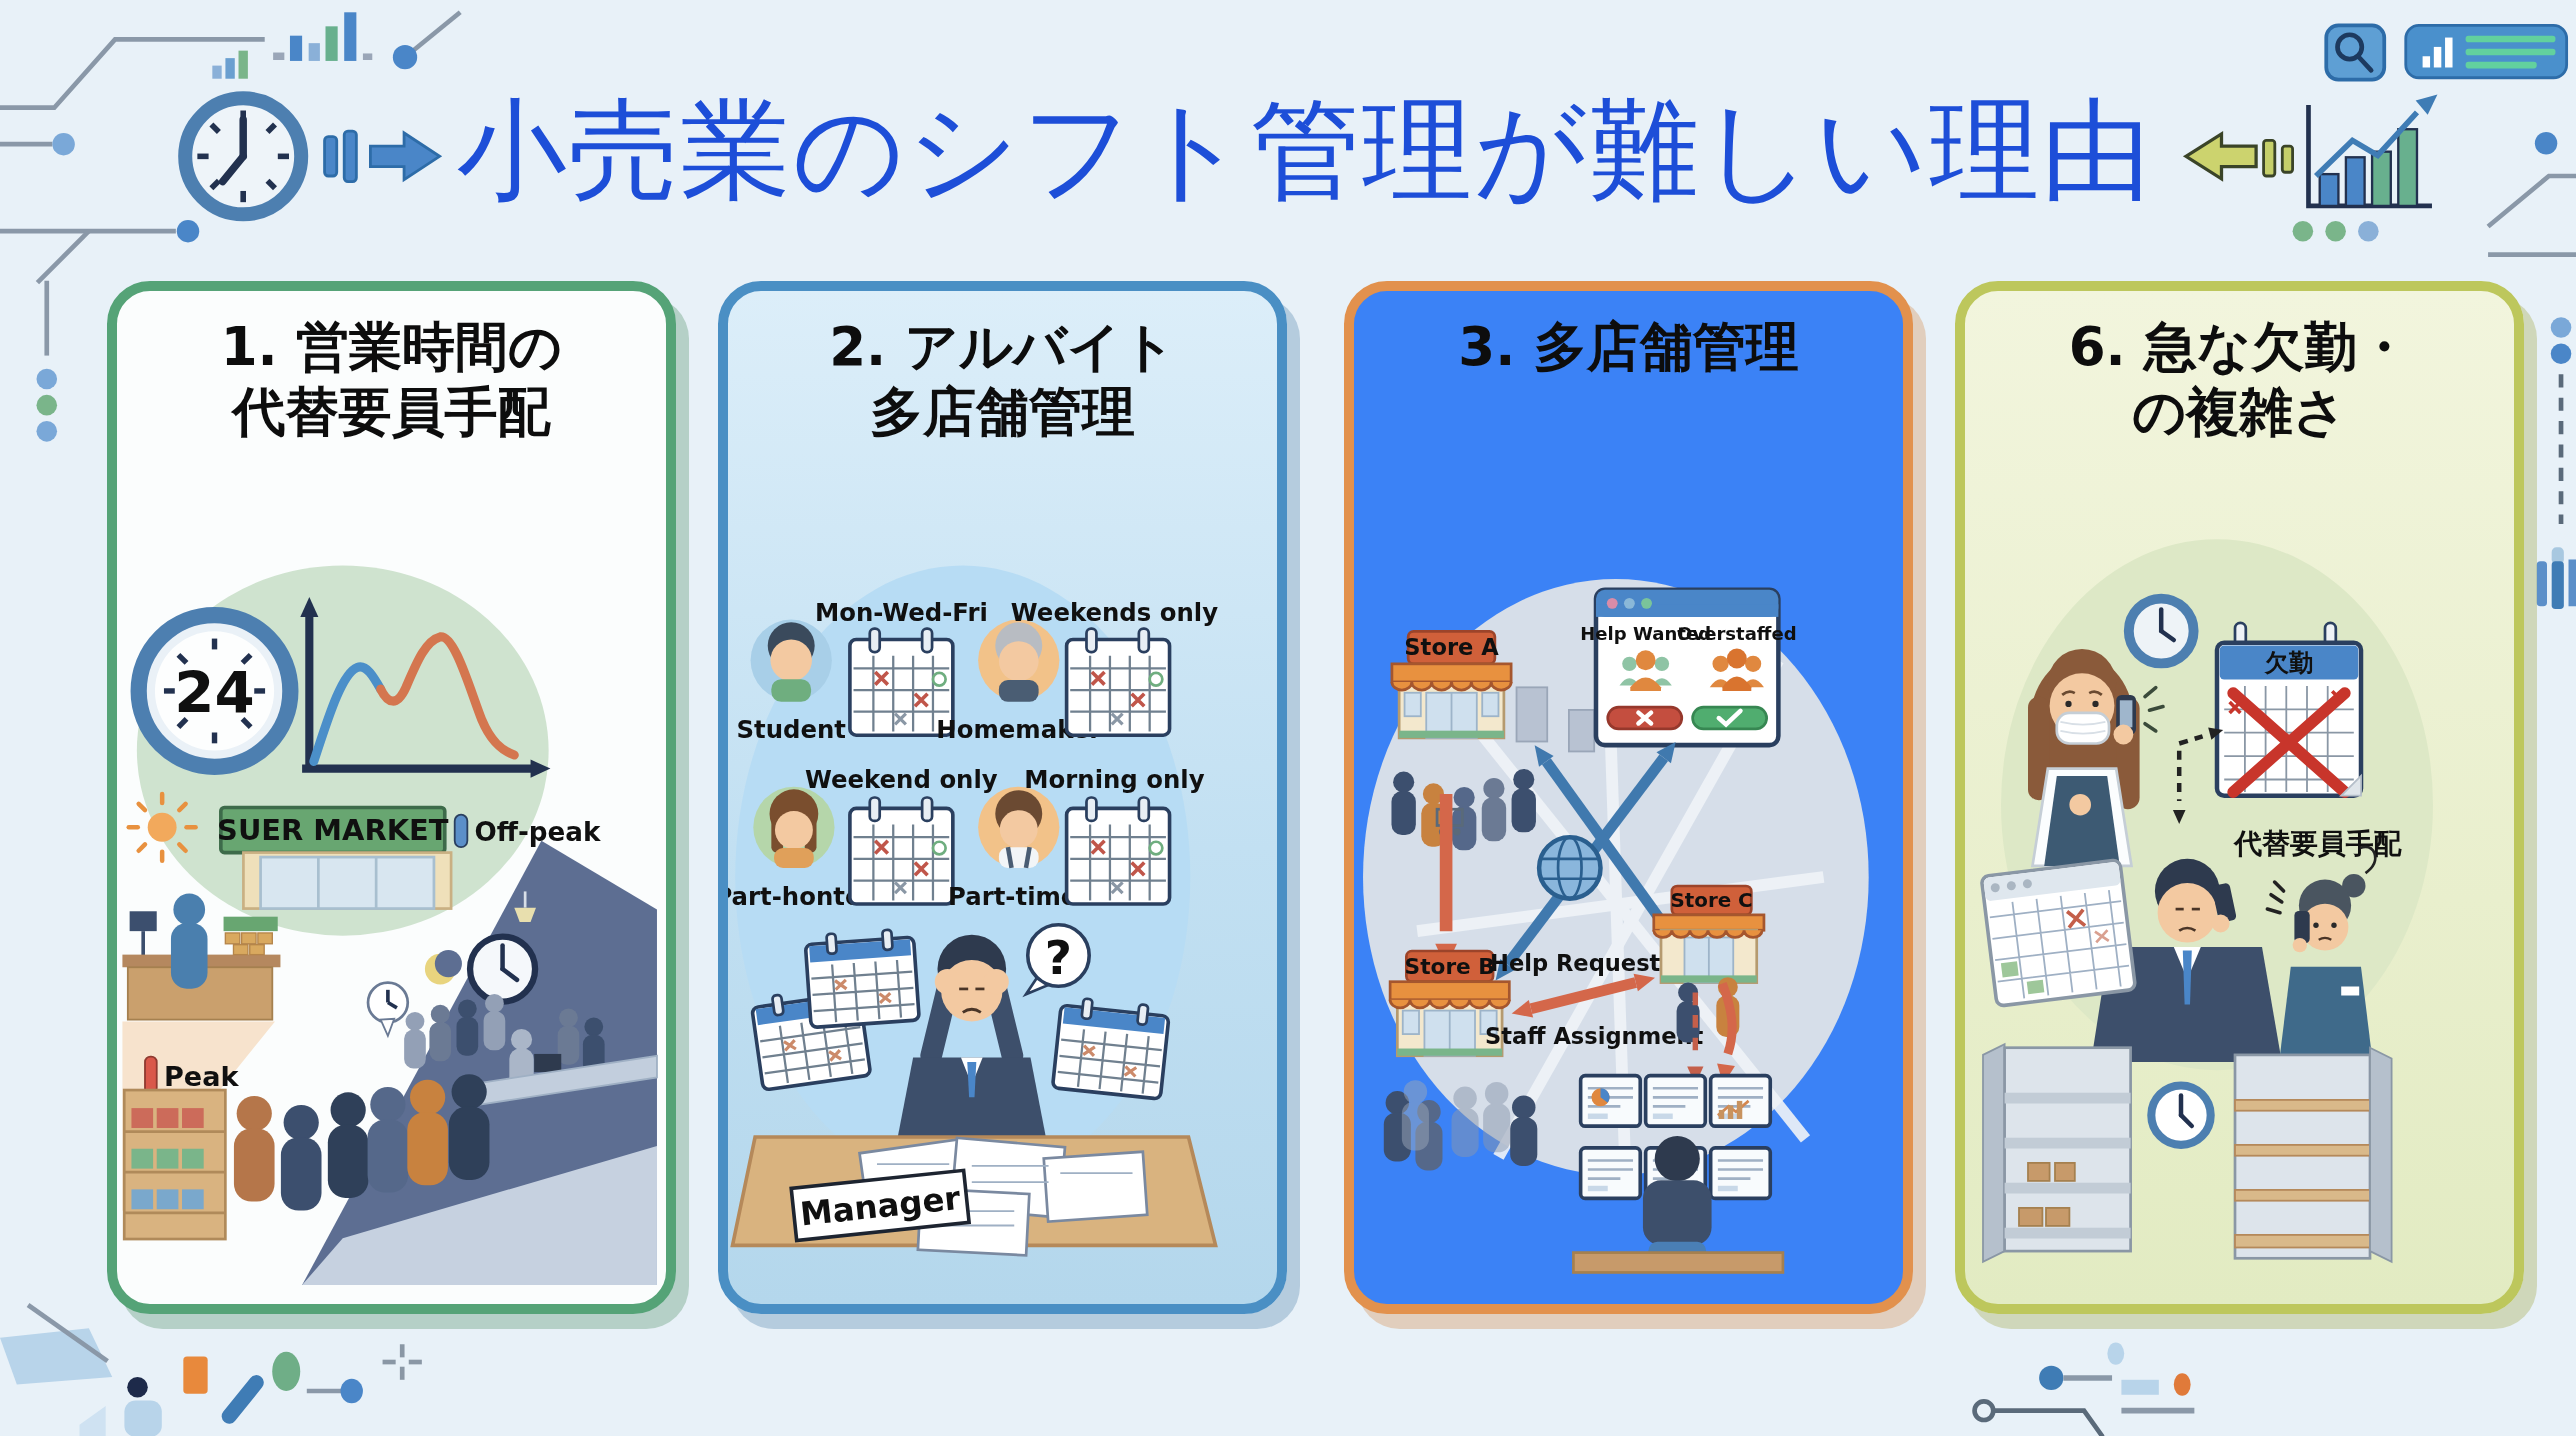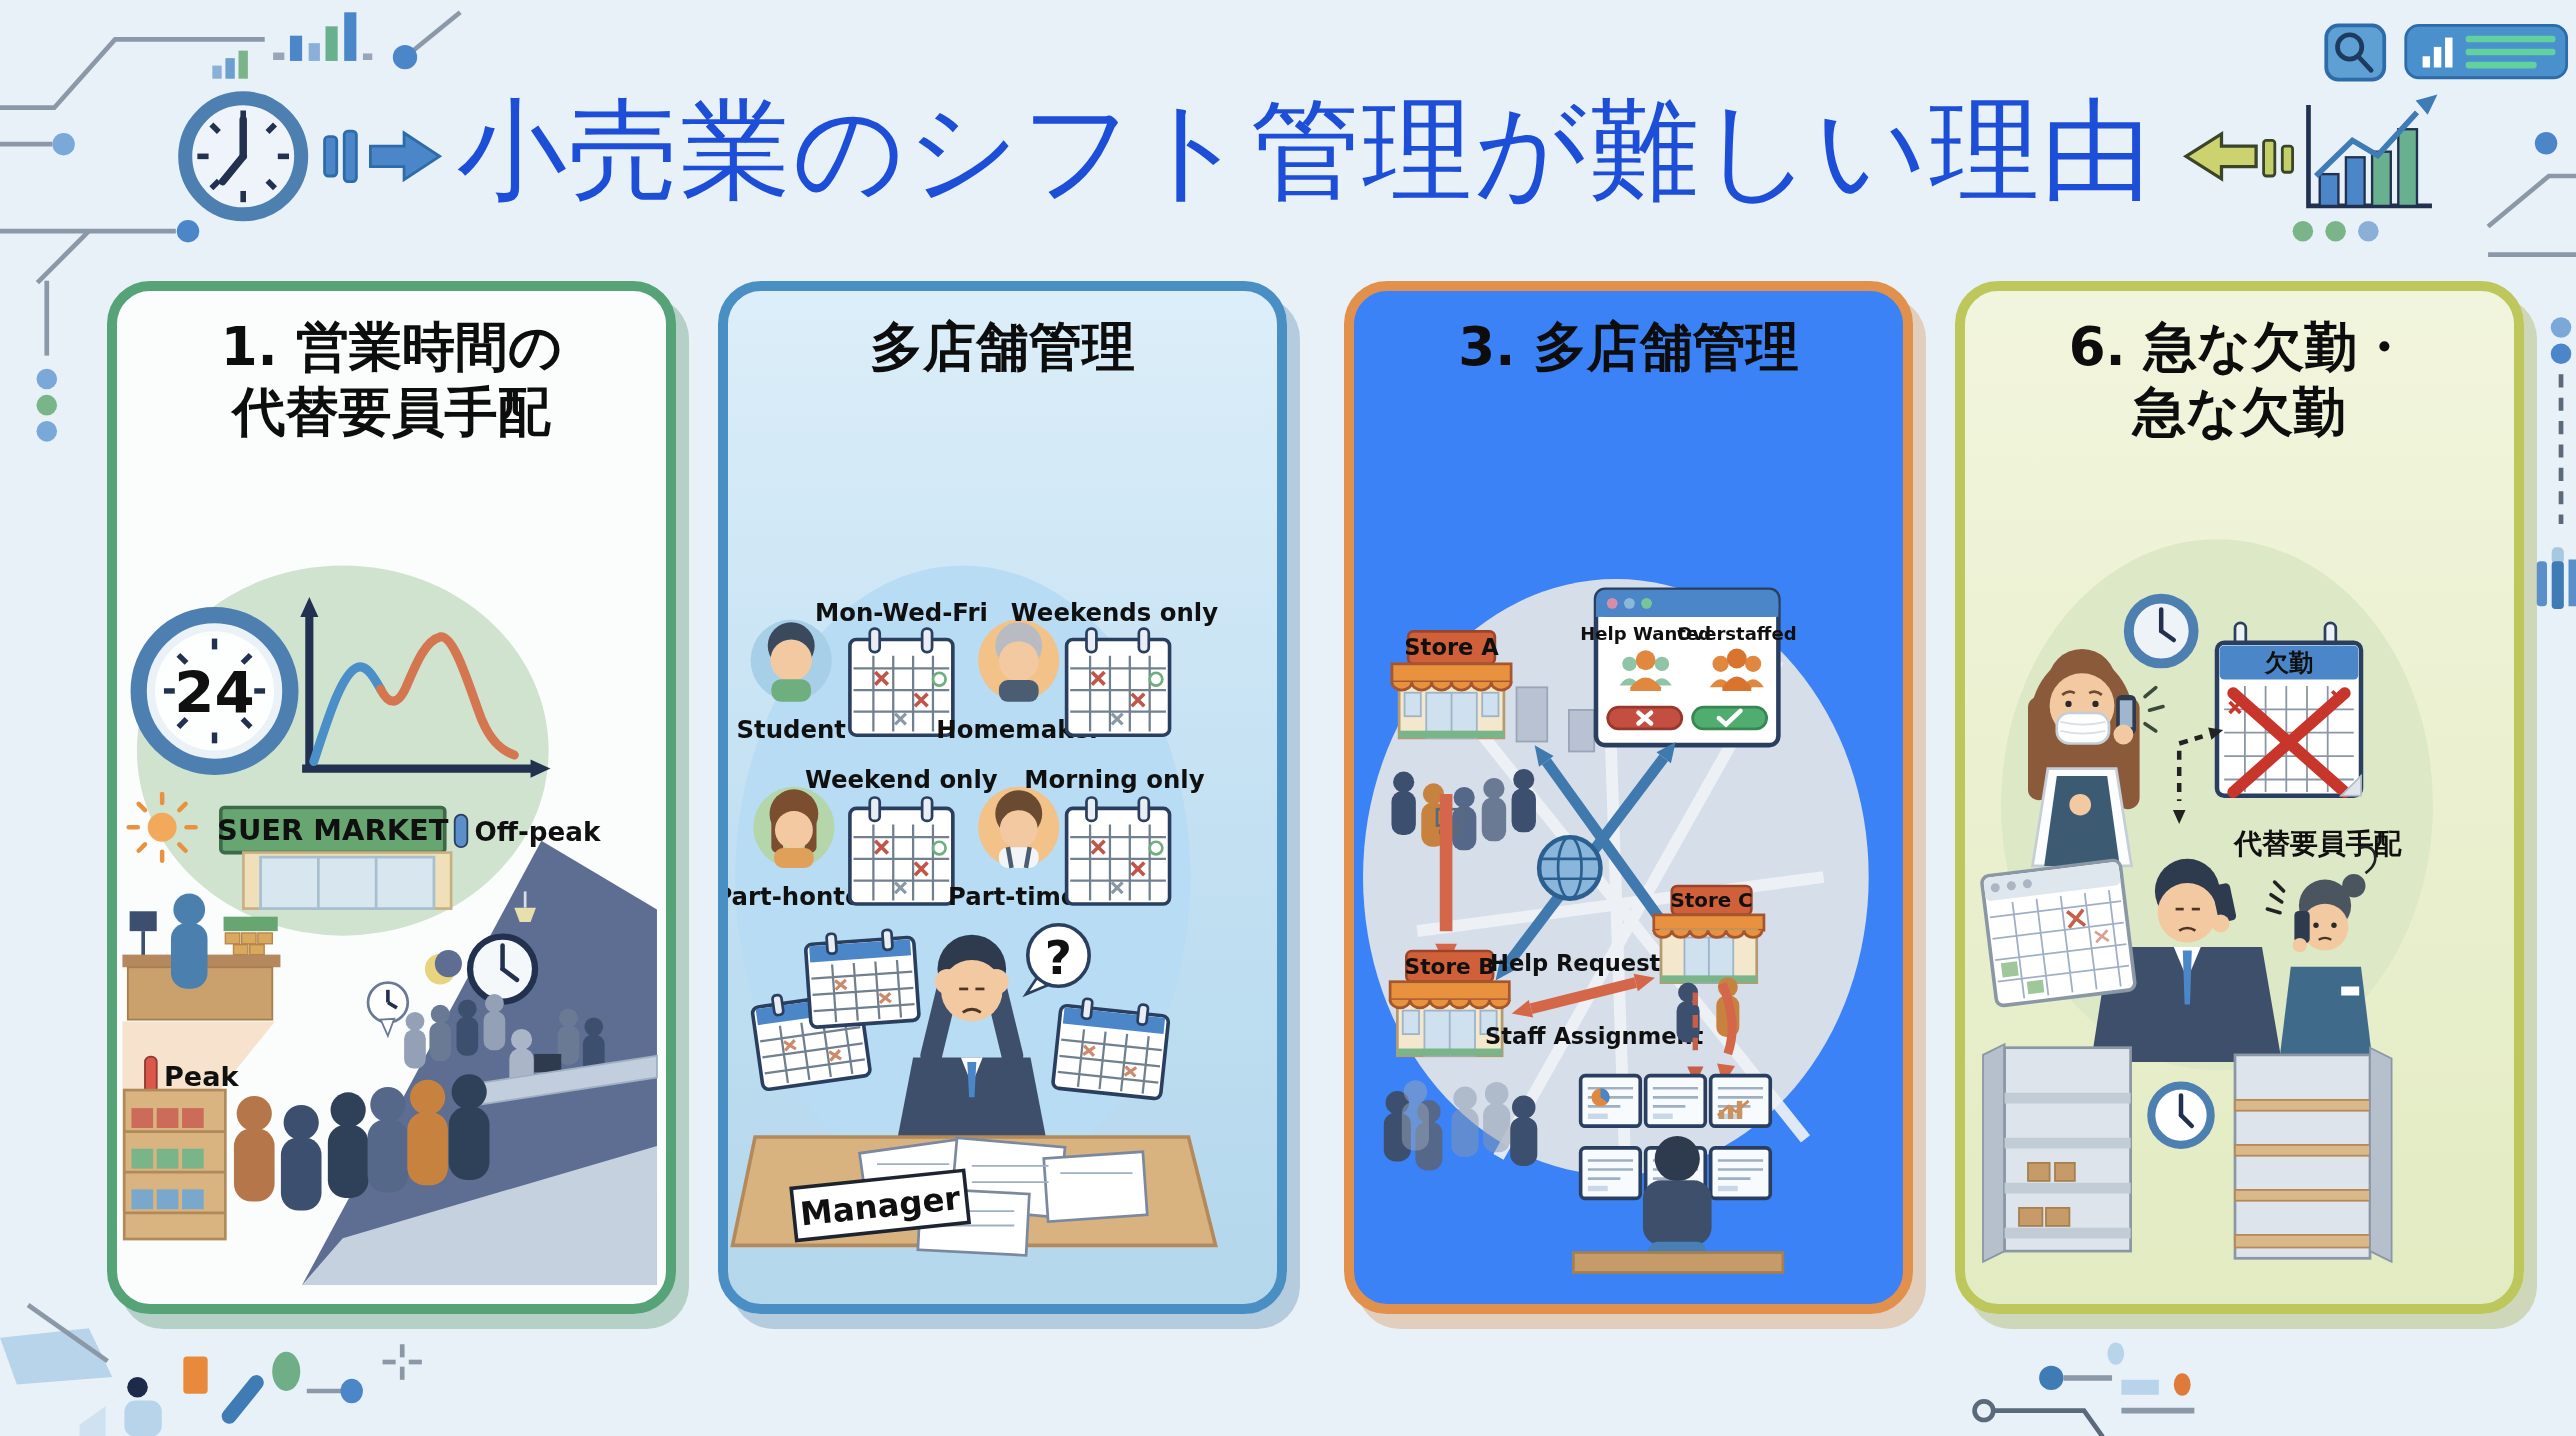--- a/index.html
+++ b/index.html
@@ -352,20 +352,21 @@
             <rect x="16" y="986" width="24" height="22"></rect>
             <rect x="44" y="986" width="24" height="22"></rect>
             <rect x="72" y="986" width="24" height="22"></rect>
           </g>
     </g>
   </svg>
 </div>
 
 <div class="panel panel-border" id="panel2">
   <div class="panel-title">
+    <div>2. アルバイト</div>
     <div>多店舗管理</div>
   </div>
   <svg class="illus" viewBox="0 0 608 1104">
     <ellipse cx="260" cy="640" rx="252" ry="345" fill="#b7dcf4"></ellipse>
 
     <g>
       <circle cx="70" cy="400" r="45" fill="#a8cfe8"></circle>
       <circle cx="70" cy="384" r="26" fill="#3a4a5c"></circle>
       <circle cx="70" cy="400" r="23" fill="#f3c9a1"></circle>
       <rect x="48" y="421" width="44" height="25" rx="11" fill="#6fae7f"></rect>
@@ -602,21 +603,21 @@
       <rect x="320" y="976" width="76" height="72" rx="20" fill="#3d4f6b"></rect>
       <rect x="326" y="1044" width="64" height="24" rx="10" fill="#4a7fb5"></rect>
       <rect x="243" y="1056" width="232" height="22" fill="#c79a6a" stroke="#a5804f" stroke-width="3"></rect>
     </g>
   </svg>
 </div>
 
 <div class="panel panel-border" id="panel4">
   <div class="panel-title">
     <div>6. 急な欠勤・</div>
-    <div>急な欠勤</div>
+    <div>の複雑さ</div>
   </div>
   <svg class="illus" viewBox="0 0 610 1104">
     <ellipse cx="280" cy="560" rx="240" ry="295" fill="#dde8c6"></ellipse>
 
     <g>
       <circle cx="218" cy="367" r="36" fill="#eef3f7" stroke="#4d7fb0" stroke-width="11"></circle>
       <line x1="218" y1="367" x2="218" y2="343" stroke="#22314f" stroke-width="5" stroke-linecap="round"></line>
       <line x1="218" y1="367" x2="232" y2="377" stroke="#22314f" stroke-width="5" stroke-linecap="round"></line>
     </g>
 

